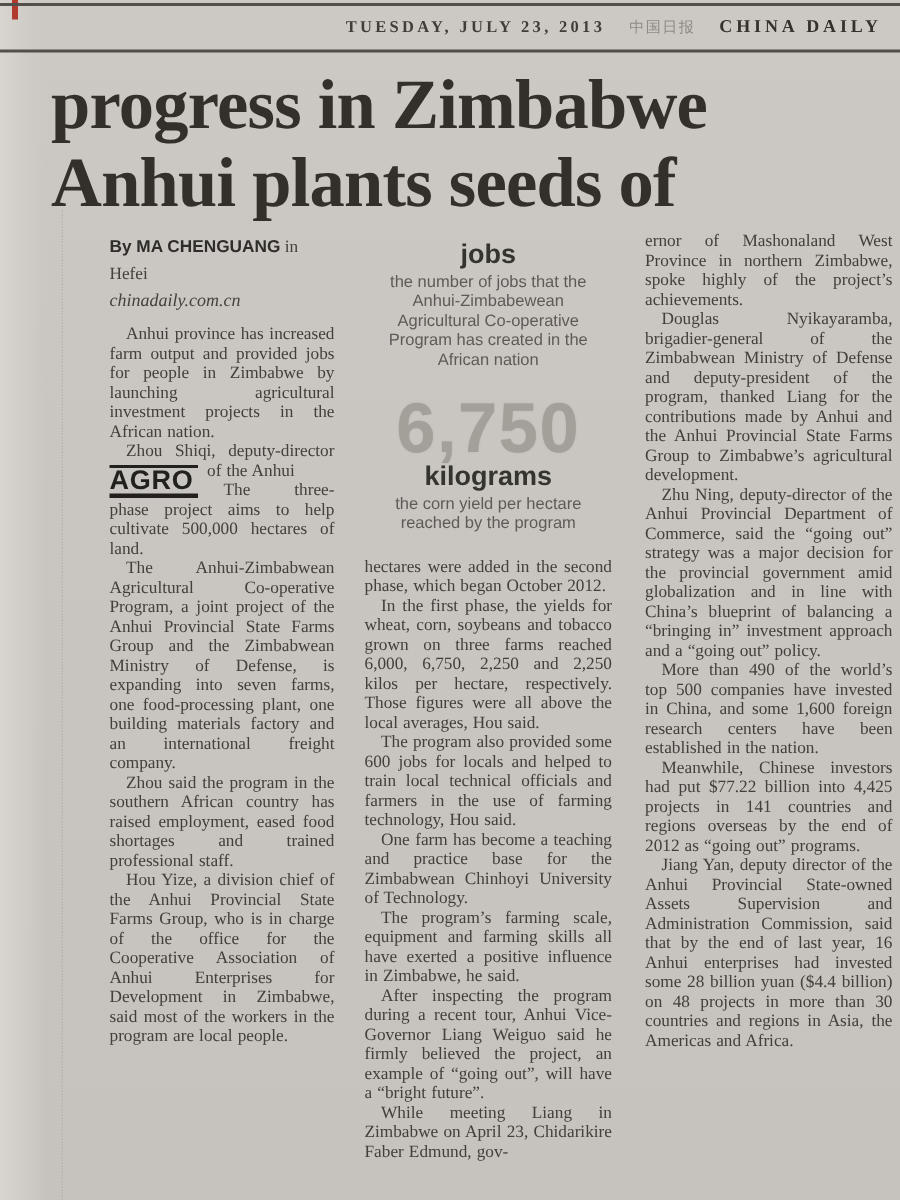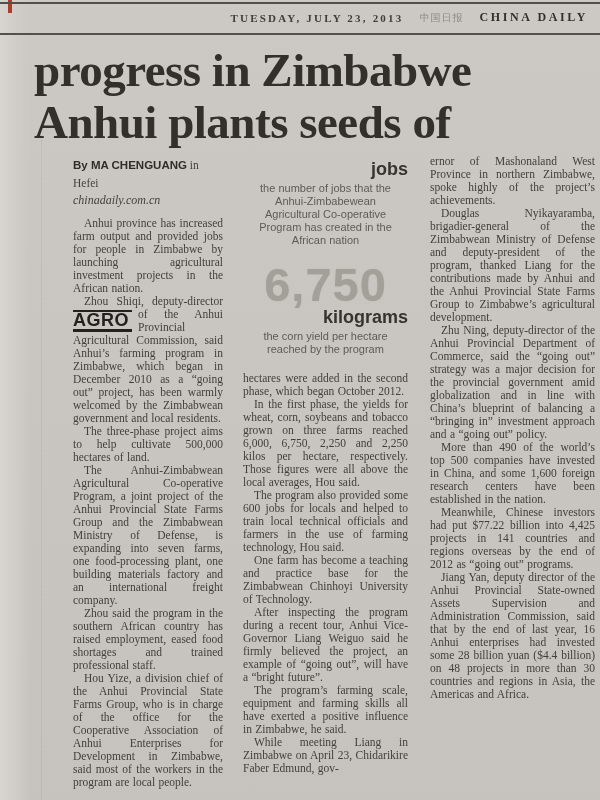--- a/index.html
+++ b/index.html
@@ -72,21 +72,21 @@
   .callout{
     text-align:center;font-family:"Liberation Sans",sans-serif;
     margin:4px 0 16px 0;
   }
   .callout .num{
     font-weight:bold;color:#a3a09a;line-height:.92;letter-spacing:1px;
     text-shadow:0 0 1px rgba(160,157,152,.6);
   }
   .num-jobs{font-size:54px;}
   .num-kg{font-size:47px;}
-  .callout .lbl{font-weight:bold;font-size:18px;color:#36342f;margin-top:1px;text-align:right;}
+  .callout .lbl{font-weight:bold;font-size:18px;color:#36342f;margin-top:1px;}
   .callout .desc{font-size:11px;line-height:13px;color:#5e5b57;margin-top:2px;padding:0 4px;}
 </style>
 </head>
 <body>
 
 <div class="page">
 
   <span class="red-tick"></span>
   <div class="rule rule-top"></div>
 
@@ -111,21 +111,20 @@
       <div class="byline">
         <span class="by">By MA CHENGUANG</span><span class="loc"> in Hefei</span>
         <div class="email">
           <div>chinadaily.com.cn</div>
         </div>
       </div>
       <p class="para indent">Anhui province has increased farm output and provided jobs for people in Zimbabwe by launching agricultural investment projects in the African nation.</p>
       <p class="para indent">
         <span>Zhou Shiqi, deputy-director of the Anhui</span>
         <span class="agro">AGRO</span>
-        <span>Provincial Agricultural Commission, said Anhui’s farming program in Zimbabwe, which began in December 2010 as a “going out” project, has been warmly welcomed by the Zimbabwean government and local residents.</span>
       </p>
       <p class="para indent">The three-phase project aims to help cultivate 500,000 hectares of land.</p>
       <p class="para indent">The Anhui-Zimbabwean Agricultural Co-operative Program, a joint project of the Anhui Provincial State Farms Group and the Zimbabwean Ministry of Defense, is expanding into seven farms, one food-processing plant, one building materials factory and an international freight company.</p>
       <p class="para indent">Zhou said the program in the southern African country has raised employment, eased food shortages and trained professional staff.</p>
       <p class="para indent">Hou Yize, a division chief of the Anhui Provincial State Farms Group, who is in charge of the office for the Cooperative Association of Anhui Enterprises for Development in Zimbabwe, said most of the workers in the program are local people.</p>
 
     </div>
 
     <div class="col col2">
       <div class="callout">
@@ -134,22 +133,22 @@
       </div>
       <div class="callout">
         <div class="num num-kg">6,750</div>
         <div class="lbl">kilograms</div>
         <div class="desc">the corn yield per hectare reached by the program</div>
       </div>
       <p class="para">hectares were added in the second phase, which began October 2012.</p>
       <p class="para indent">In the first phase, the yields for wheat, corn, soybeans and tobacco grown on three farms reached 6,000, 6,750, 2,250 and 2,250 kilos per hectare, respectively. Those figures were all above the local averages, Hou said.</p>
       <p class="para indent">The program also provided some 600 jobs for locals and helped to train local technical officials and farmers in the use of farming technology, Hou said.</p>
       <p class="para indent">One farm has become a teaching and practice base for the Zimbabwean Chinhoyi University of Technology.</p>
+      <p class="para indent">The program’s farming scale, equipment and farming skills all have exerted a positive influence in Zimbabwe, he said.</p>
       <p class="para indent">After inspecting the program during a recent tour, Anhui Vice-Governor Liang Weiguo said he firmly believed the project, an example of “going out”, will have a “bright future”.</p>
-      <p class="para indent">The program’s farming scale, equipment and farming skills all have exerted a positive influence in Zimbabwe, he said.</p>
       <p class="para indent">While meeting Liang in Zimbabwe on April 23, Chidarikire Faber Edmund, gov-</p>
     </div>
 
     <div class="col col3">
       <p class="para">ernor of Mashonaland West Province in northern Zimbabwe, spoke highly of the project’s achievements.</p>
       <p class="para indent">Douglas Nyikayaramba, brigadier-general of the Zimbabwean Ministry of Defense and deputy-president of the program, thanked Liang for the contributions made by Anhui and the Anhui Provincial State Farms Group to Zimbabwe’s agricultural development.</p>
       <p class="para indent">Zhu Ning, deputy-director of the Anhui Provincial Department of Commerce, said the “going out” strategy was a major decision for the provincial government amid globalization and in line with China’s blueprint of balancing a “bringing in” investment approach and a “going out” policy.</p>
       <p class="para indent">More than 490 of the world’s top 500 companies have invested in China, and some 1,600 foreign research centers have been established in the nation.</p>
       <p class="para indent">Meanwhile, Chinese investors had put $77.22 billion into 4,425 projects in 141 countries and regions overseas by the end of 2012 as “going out” programs.</p>
       <p class="para indent">Jiang Yan, deputy director of the Anhui Provincial State-owned Assets Supervision and Administration Commission, said that by the end of last year, 16 Anhui enterprises had invested some 28 billion yuan ($4.4 billion) on 48 projects in more than 30 countries and regions in Asia, the Americas and Africa.</p>

